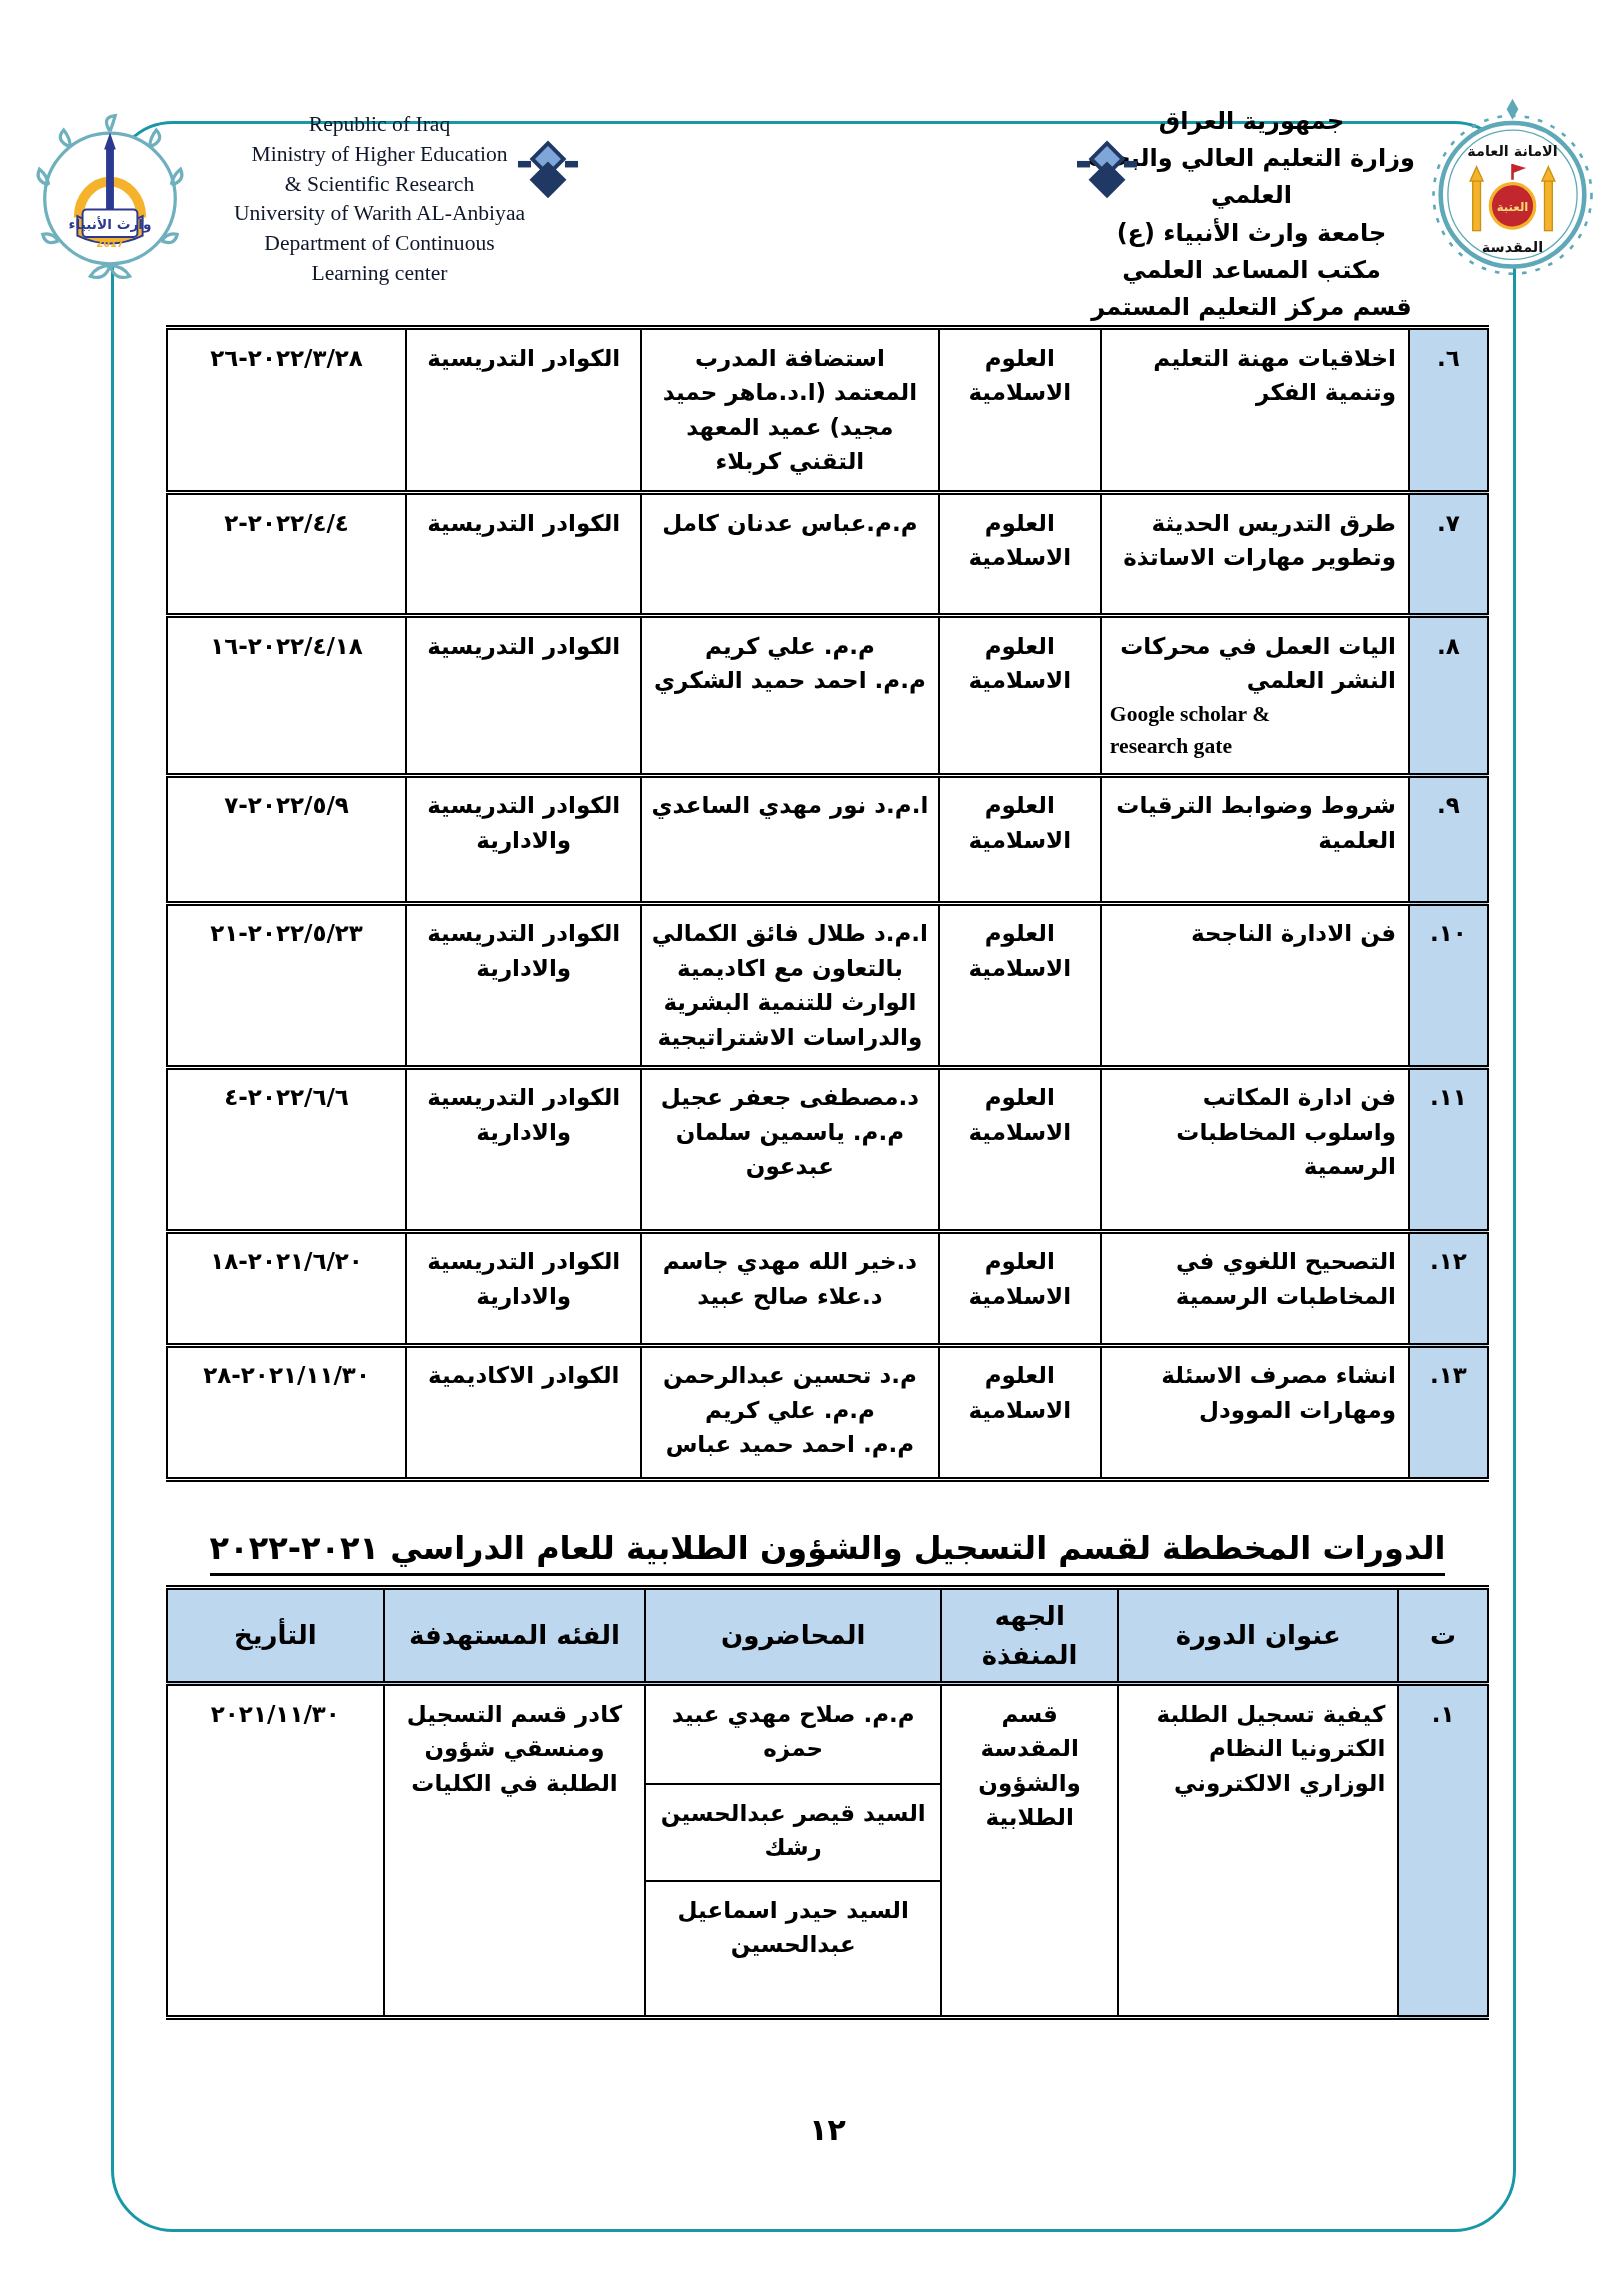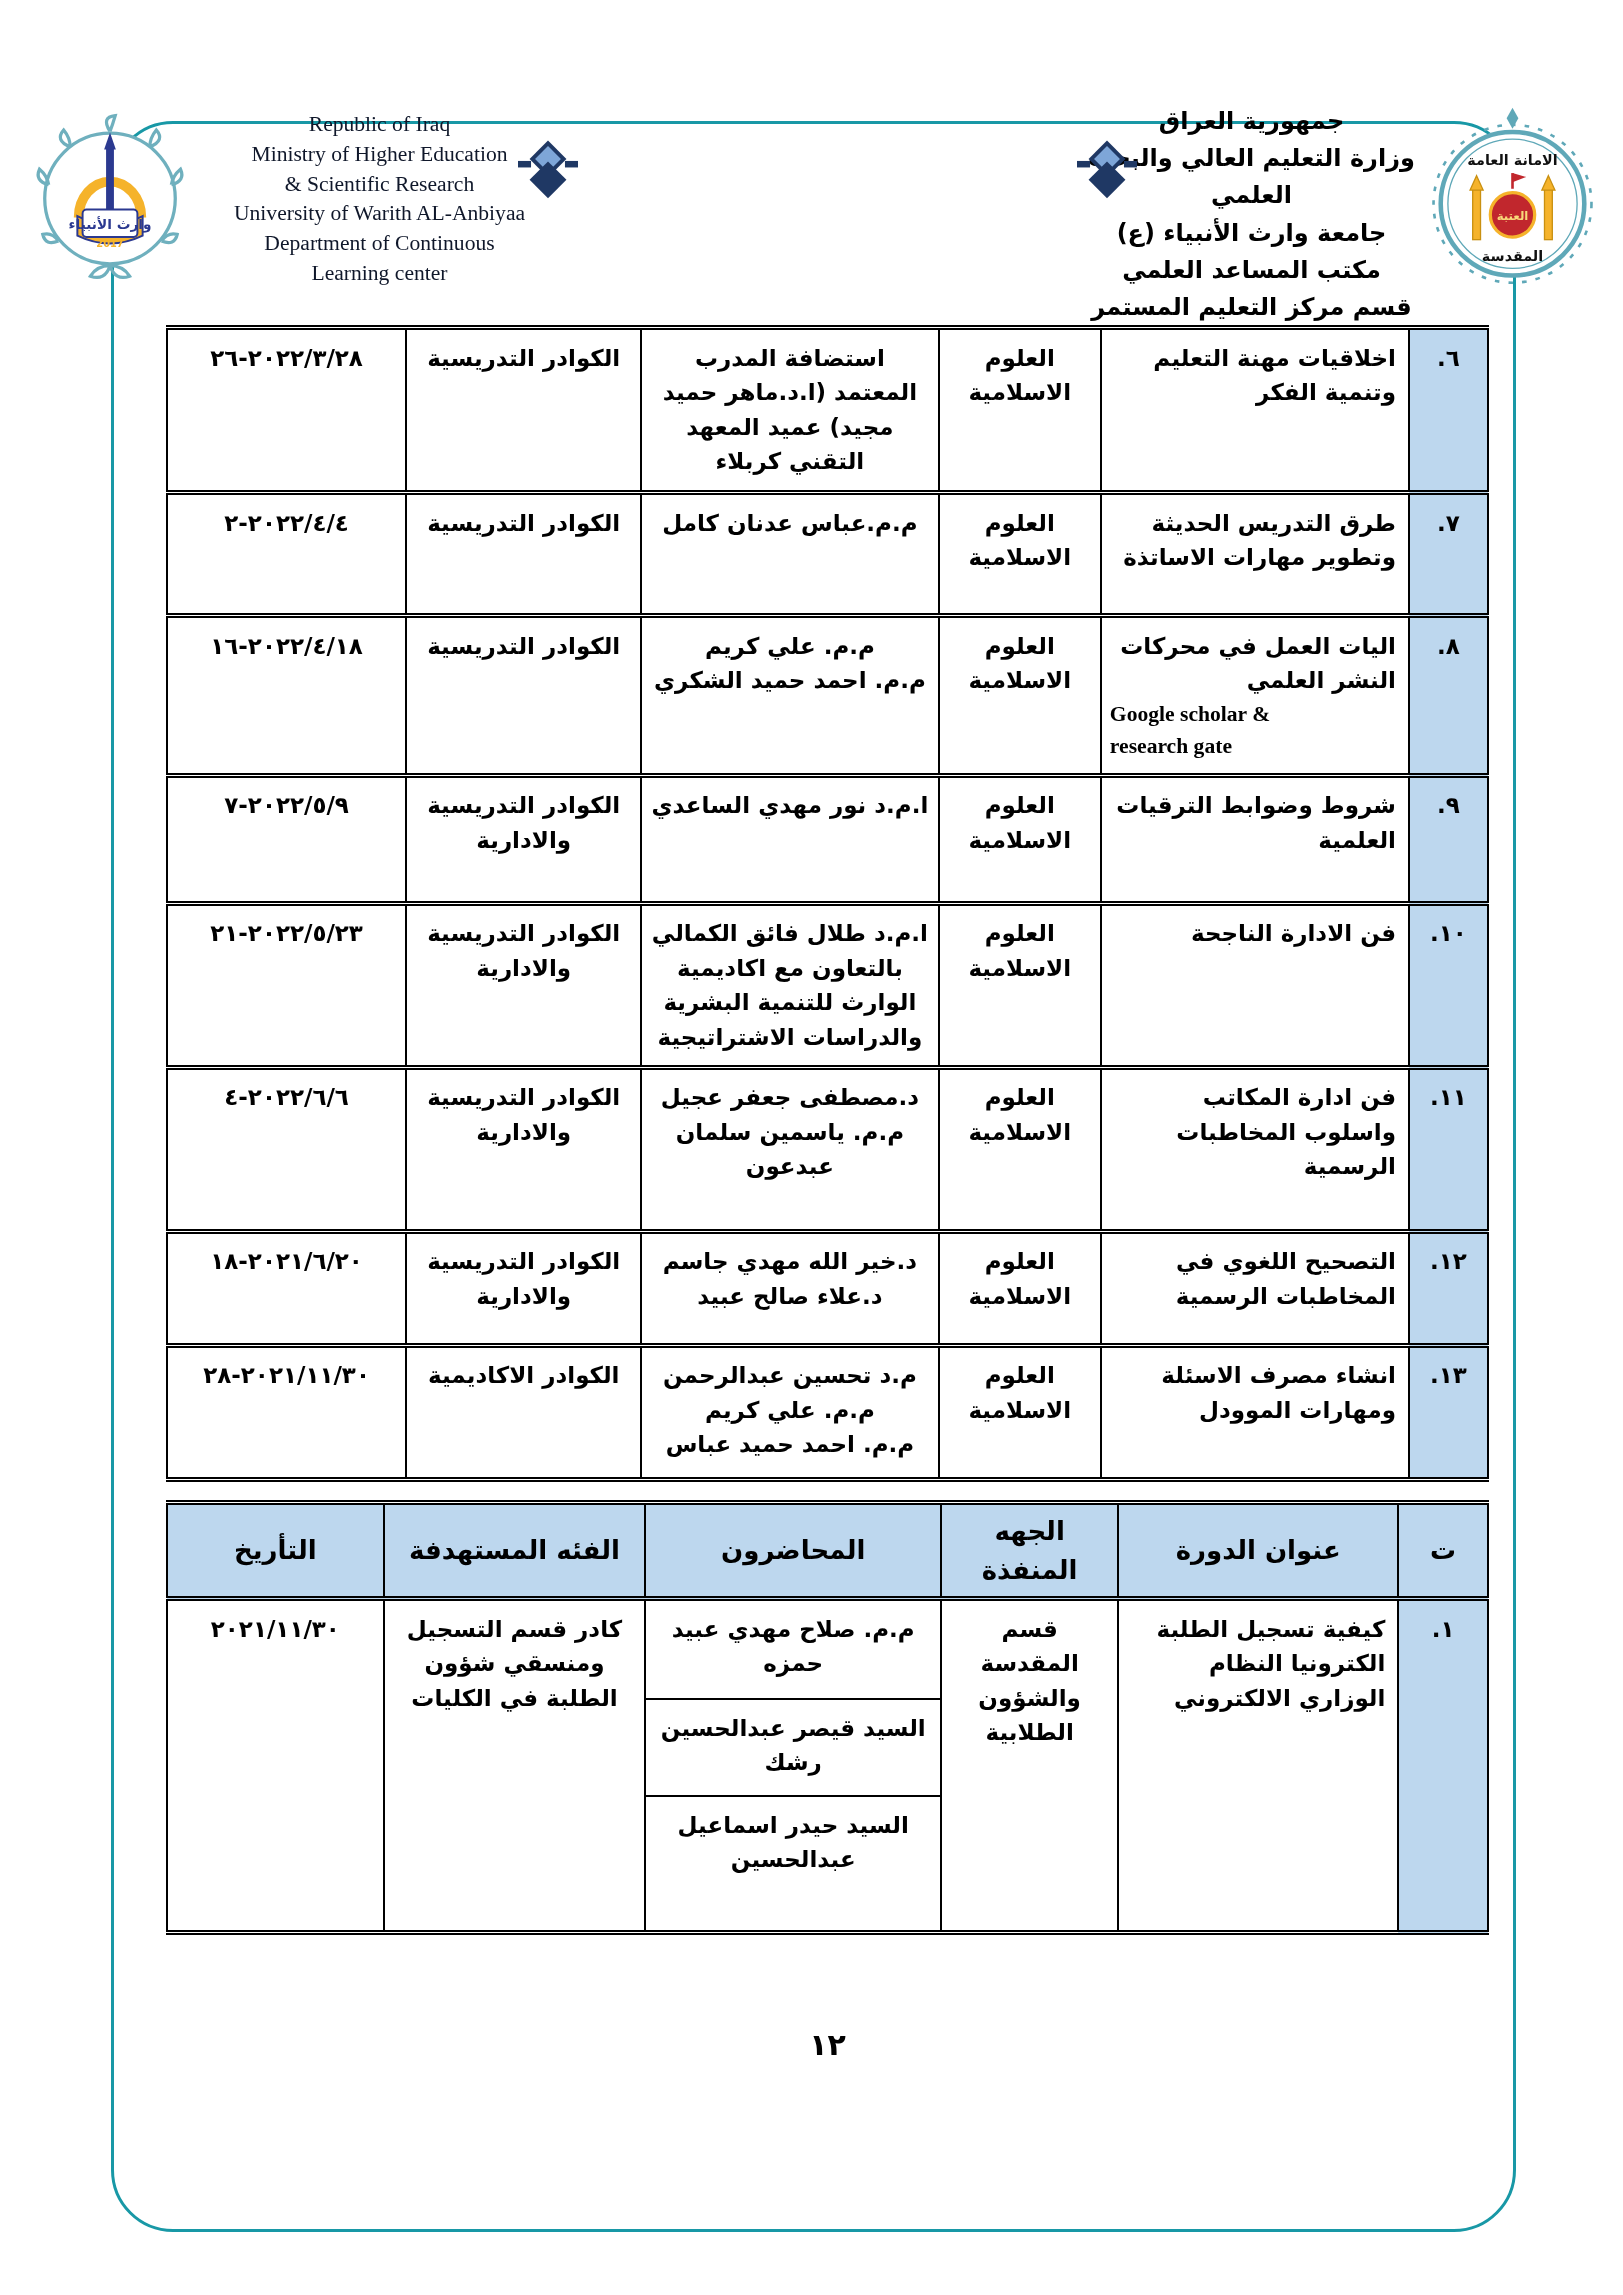--- a/index.html
+++ b/index.html
@@ -44,21 +44,21 @@
     letter-spacing:-1.3px;z-index:2;
   }
   .unilogo .bar{
     position:absolute;left:0;top:201px;width:100%;height:48px;background:#203864;
     color:#fff;font-weight:bold;font-size:19px;letter-spacing:4.6px;
     display:flex;align-items:center;justify-content:center;z-index:3;
     font-family:"DejaVu Sans",sans-serif;
   }
   .seal{position:absolute;}
   .seal.left{left:31px;top:113px;}
-  .seal.right{left:1427px;top:105px;}
+  .seal.right{left:1427px;top:96px;}
 
   
   .content{position:absolute;left:166px;top:325px;width:1323px;direction:rtl;}
   table{border-collapse:collapse;width:100%;table-layout:fixed;}
   td,th{
     border-left:2px solid #000;border-right:2px solid #000;
     border-top:5.9px double #000;border-bottom:5.9px double #000;
     vertical-align:top;text-align:center;
     font-weight:bold;font-size:23px;line-height:1.5;
     padding:10.5px 7.9px;box-sizing:border-box;word-wrap:break-word;
@@ -252,20 +252,23 @@
           <td>العلوم الاسلامية</td>
           <td class="pre">م.د تحسين عبدالرحمن
 م.م. علي كريم
 م.م. احمد حميد عباس</td>
           <td>الكوادر الاكاديمية</td>
           <td><span class="date">٢٠٢١/١١/٣٠-٢٨</span></td>
         </tr>
       </tbody>
     </table>
 
+    <div class="sec-title">
+      <span>الدورات المخططة لقسم التسجيل والشؤون الطلابية للعام الدراسي ٢٠٢١-٢٠٢٢</span>
+    </div>
 
     <table class="t2">
       <colgroup>
         <col style="width:6.8%">
           <col style="width:21.2%">
           <col style="width:13.4%">
         <col style="width:22.4%">
           <col style="width:19.8%">
           <col style="width:16.4%">
       </colgroup>

